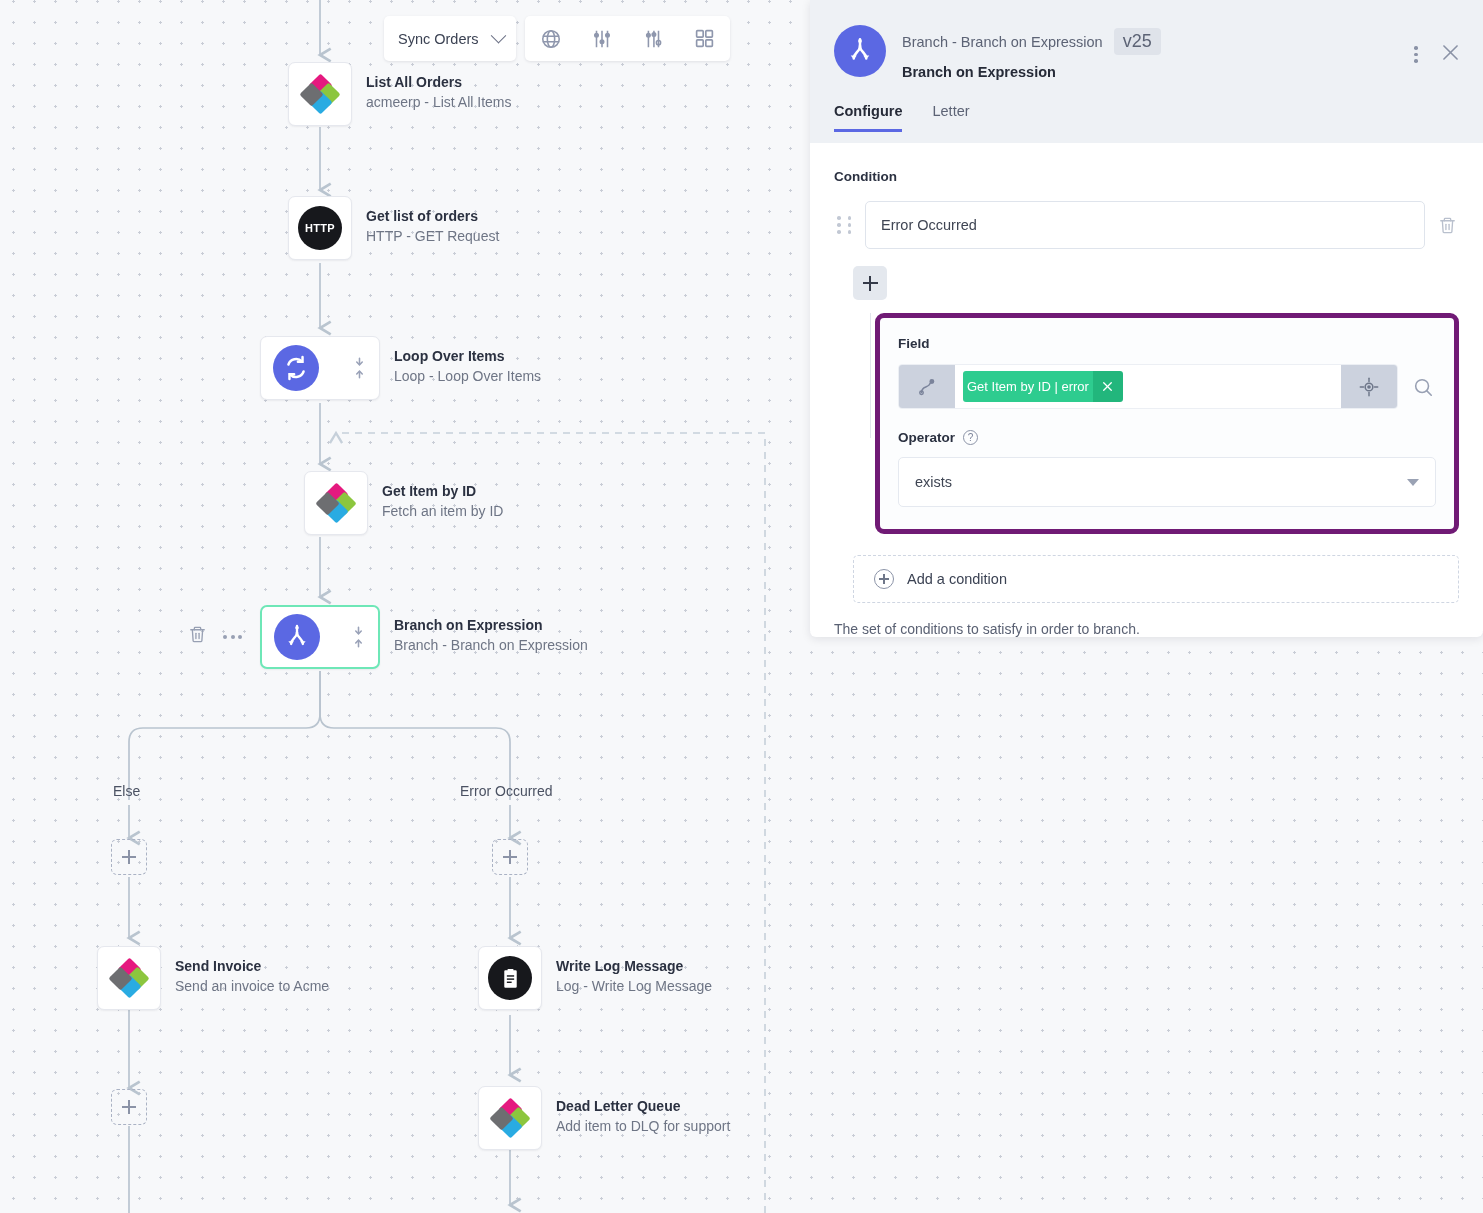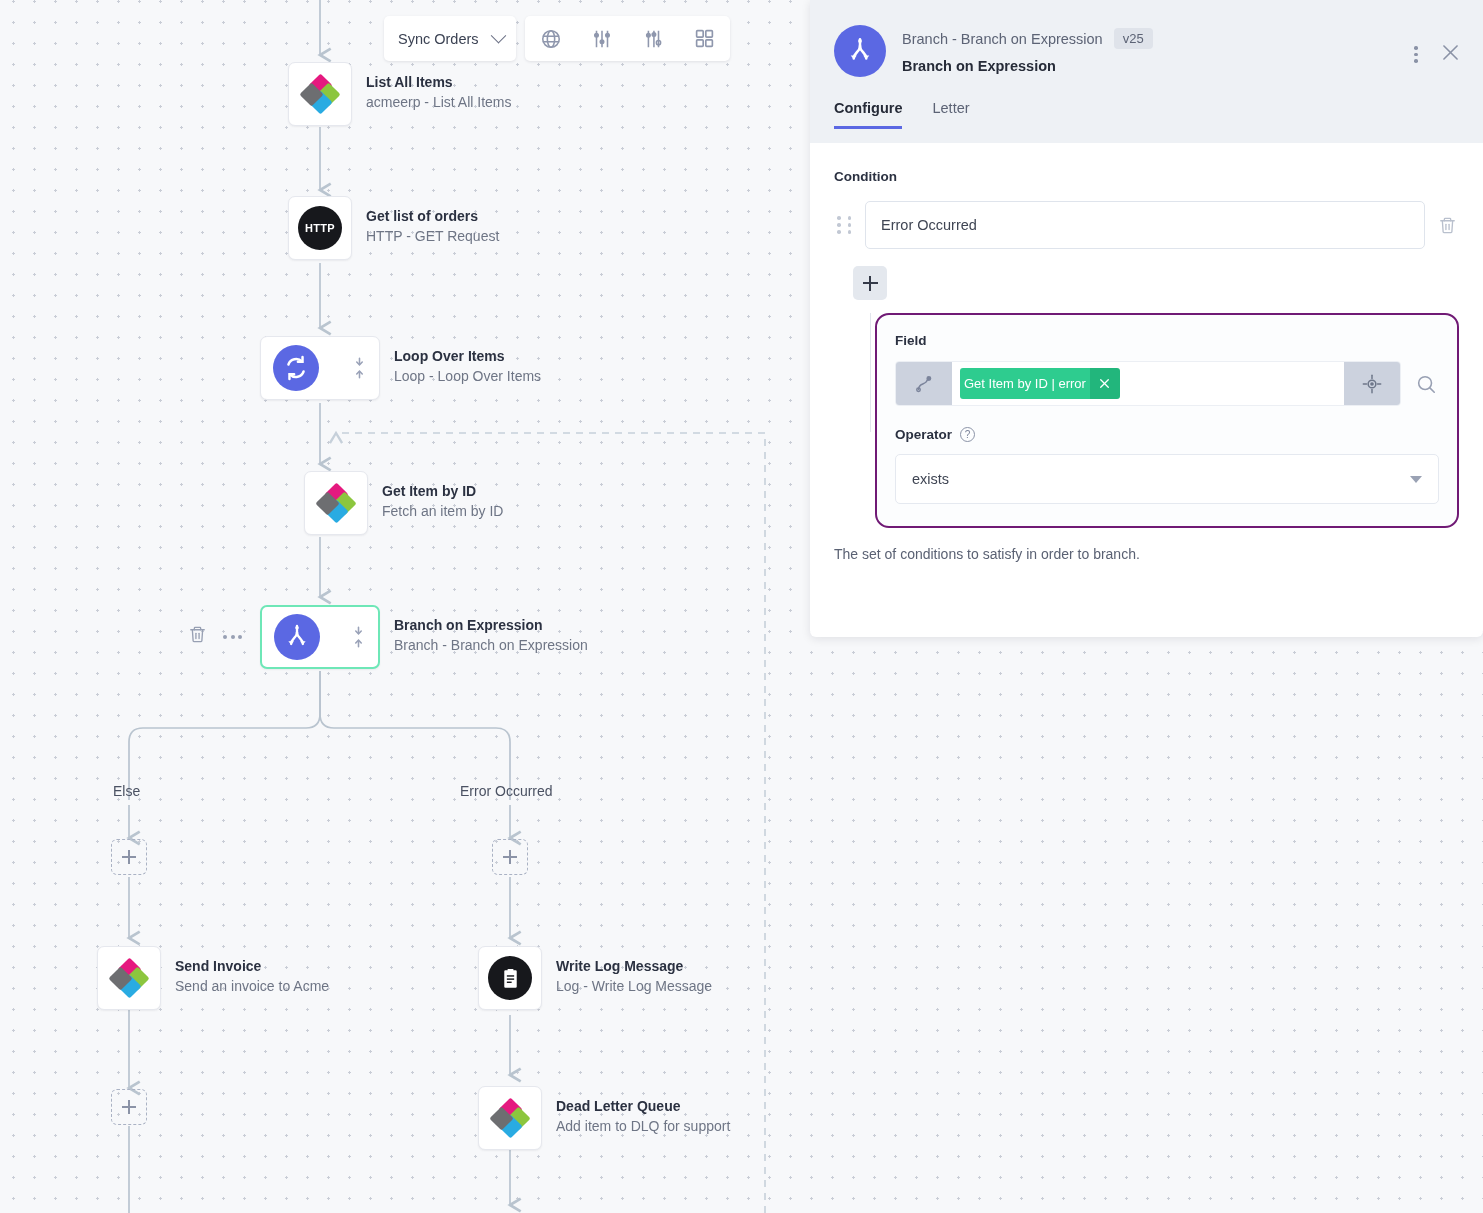--- a/index.html
+++ b/index.html
@@ -100,21 +100,21 @@
     box-shadow: 0 2px 10px rgba(16,24,40,.10);
     overflow: hidden;
   }
   .panel-head { background: #eef1f5; padding: 22px 24px 0 24px; height: 143px; position: relative; }
   .head-row { display: flex; align-items: flex-start; gap: 16px; }
   .head-avatar { width: 52px; height: 52px; border-radius: 50%; background: #5b68e3;
     display:flex; align-items:center; justify-content:center; flex: 0 0 auto; margin-top: 3px;}
   .head-titles { padding-top: 6px; }
   .head-line1 { display: flex; align-items: center; gap: 11px; }
   .head-kind { font-size: 14.5px; color: #5c6375; }
-  .head-ver { font-size: 13px; color: #5c6375; background: #dfe3ea; border-radius: 4px; padding: 3px 9px; }
+  .head-ver { font-size: 18px; color: #5c6375; background: #dfe3ea; border-radius: 4px; padding: 3px 9px; }
   .head-name { font-size: 14.5px; font-weight: 700; color: #262b38; margin-top: 9px; }
   .head-right { position: absolute; right: 22px; top: 42px; display: flex; align-items: center; gap: 22px; }
   .vdots { display: flex; flex-direction: column; gap: 3.2px; cursor: pointer; }
   .vdots span { width: 3.6px; height: 3.6px; border-radius: 50%; background: #8a92a6; }
 
   .tabs { display: flex; gap: 30px; margin-top: 23px; }
   .tab { font-size: 14.5px; color: #5c6375; padding-bottom: 13px; cursor: pointer; }
   .tab.active { color: #262b38; font-weight: 700; box-shadow: inset 0 -3px 0 0 #5b68e3; }
 
   .panel-body { padding: 26px 24px 0 24px; }
@@ -135,21 +135,21 @@
     display: flex; align-items: center; justify-content: center; margin: 17px 0 0 19px;
     position: relative; cursor: pointer;
   }
   .add-sq::before, .add-sq::after { content:""; position:absolute; background:#343a48; }
   .add-sq::before { width: 15px; height: 1.8px; }
   .add-sq::after { width: 1.8px; height: 15px; }
 
   .rule-wrap { position: relative; margin-top: 0; }
   .rule-spine { position: absolute; left: 36px; top: 0; bottom: 96px; width: 1px; background: #e1e5ec; }
   .rule-card {
-    margin: 13px 0 0 41px; border: 2px solid #701a75; border-radius: 14px;
+    margin: 13px 0 0 41px; border: 5px solid #701a75; border-radius: 9px;
     background: #fcfdfe; padding: 18px 18px 22px 18px;
   }
   .fld-label { font-size: 13.5px; font-weight: 700; color: #2b3141; }
   .fld-row { display: flex; align-items: center; gap: 12px; margin-top: 13px; }
   .fld-combo { flex: 1; display: flex; align-items: stretch; height: 45px;
     border-radius: 4px; overflow: hidden; background: #fff; border: 1px solid #eceff4; }
   .combo-lead { width: 56px; background: #ccd2de; display:flex; align-items:center; justify-content:center; }
   .combo-mid { flex: 1; background: #fff; display: flex; align-items: center; padding-left: 8px; }
   .combo-tail { width: 56px; background: #ccd2de; display:flex; align-items:center; justify-content:center; cursor:pointer; }
   .chip { display: inline-flex; align-items: stretch; border-radius: 3px; overflow: hidden; height: 31px; }
@@ -269,21 +269,21 @@
   <div class="node" style="left:288px; top:62px;">
     <div class="node-box">
       <span class="ic-acme">
           <i class="q1"></i>
           <i class="q2"></i>
           <i class="q3"></i>
           <i class="q4"></i>
         </span>
     </div>
     <div class="node-text">
-      <div class="node-title">List All Items</div>
+      <div class="node-title">List All Orders</div>
       <div class="node-sub">acmeerp - List All Items</div>
     </div>
   </div>
 
   <div class="node" style="left:288px; top:196px;">
     <div class="node-box">
       <span class="ic-http">HTTP</span>
     </div>
     <div class="node-text">
       <div class="node-title">Get list of orders</div>
@@ -546,18 +546,22 @@
             <span class="help-circle">?</span>
           </div>
 
           <div class="op-select">
             <span>exists</span>
             <span class="caret-dn"></span>
           </div>
         </div>
       </div>
 
+      <div class="add-cond">
+        <span class="plus-circ"></span>
+        <span class="add-cond-label">Add a condition</span>
+      </div>
 
       <div class="hint">The set of conditions to satisfy in order to branch.</div>
     </div>
   </div>
 
 </div>
 
 </body></html>

